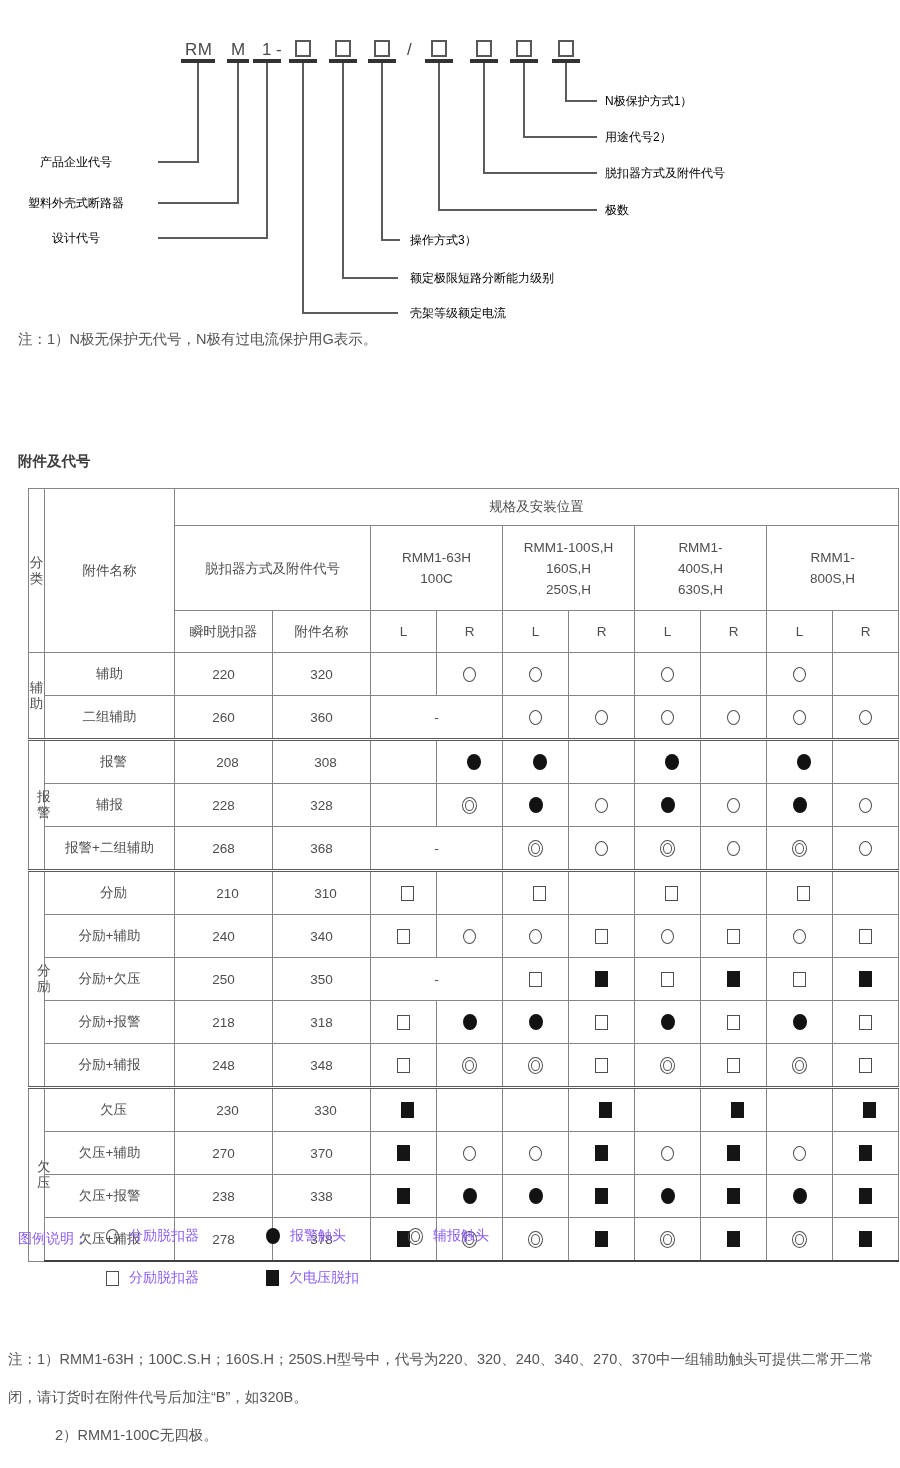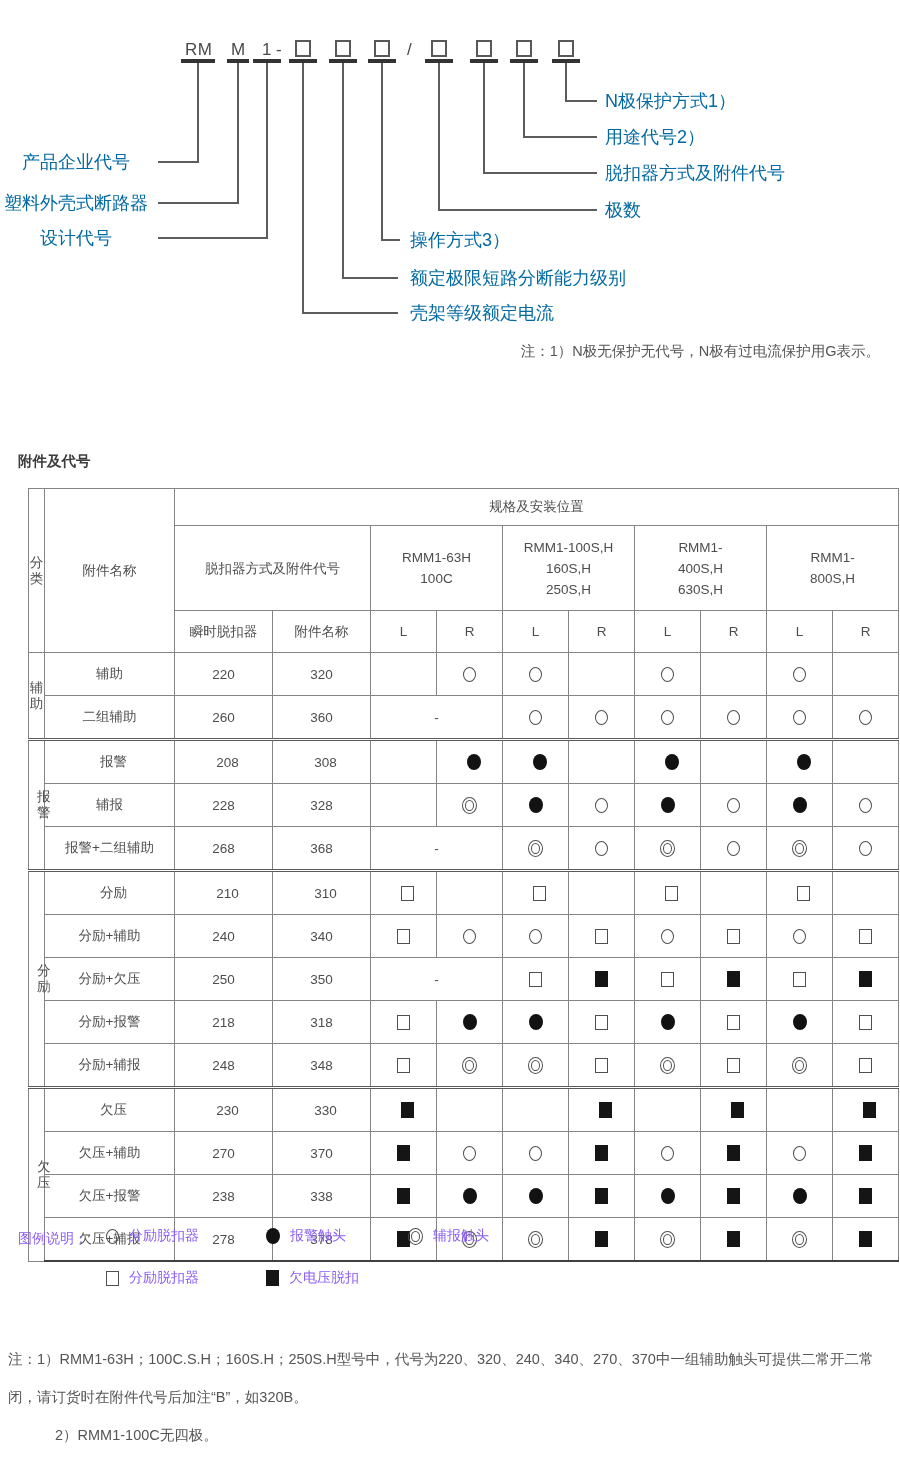--- a/index.html
+++ b/index.html
@@ -5,25 +5,25 @@
   html,body{margin:0;padding:0;background:#ffffff;}
   body{width:900px;height:1468px;position:relative;
        font-family:"Liberation Sans","DejaVu Sans",sans-serif;color:#4d4d4d;}
 
   
   .diagram{position:absolute;left:0;top:0;width:900px;height:335px;}
   .diagram svg{position:absolute;left:0;top:0;}
   .code{position:absolute;top:40px;font-size:17px;color:#4a4a4a;letter-spacing:.5px;}
   .codebox{position:absolute;top:40px;width:12px;height:13px;border:2px solid #585858;background:#fff;}
   .uline{position:absolute;top:59px;height:4px;background:#333;}
-  .dlabel{position:absolute;font-size:18px;color:#0369a1;line-height:20px;white-space:nowrap;}
+  .dlabel{position:absolute;font-size:12px;color:#000000;line-height:20px;white-space:nowrap;}
   .dlabel.lft{left:0;width:152px;text-align:center;}
 
   
-  .notes-top{position:absolute;left:0;top:340px;width:880px;text-align:right;}
+  .notes-top{position:absolute;left:0;top:328px;width:880px;}
   .notes-top p{margin:0 0 15px 0;font-size:14.5px;line-height:23px;color:#555;}
   .notes-top p.first{margin-left:18px;}
   .notes-top p.cont{margin-left:52px;}
   .sec-heading{position:absolute;left:18px;top:452px;font-size:14.5px;font-weight:bold;color:#3c3c3c;margin:0;}
 
   
   table.acc{position:absolute;left:28px;top:488px;width:870px;border-collapse:collapse;table-layout:fixed;
             font-size:13.5px;color:#4d4d4d;}
   table.acc td,table.acc th{border:1px solid #848484;font-weight:normal;text-align:center;
             padding:0;vertical-align:middle;background:#fff;}

